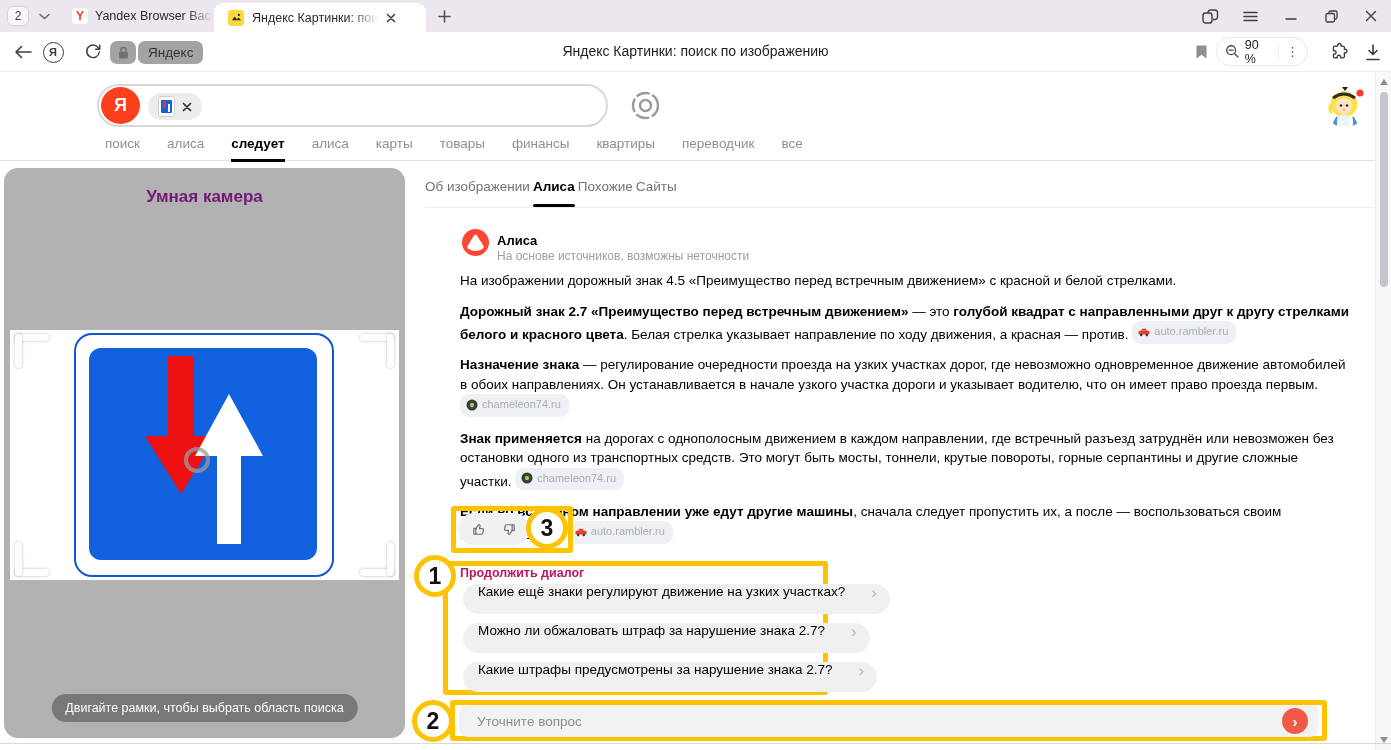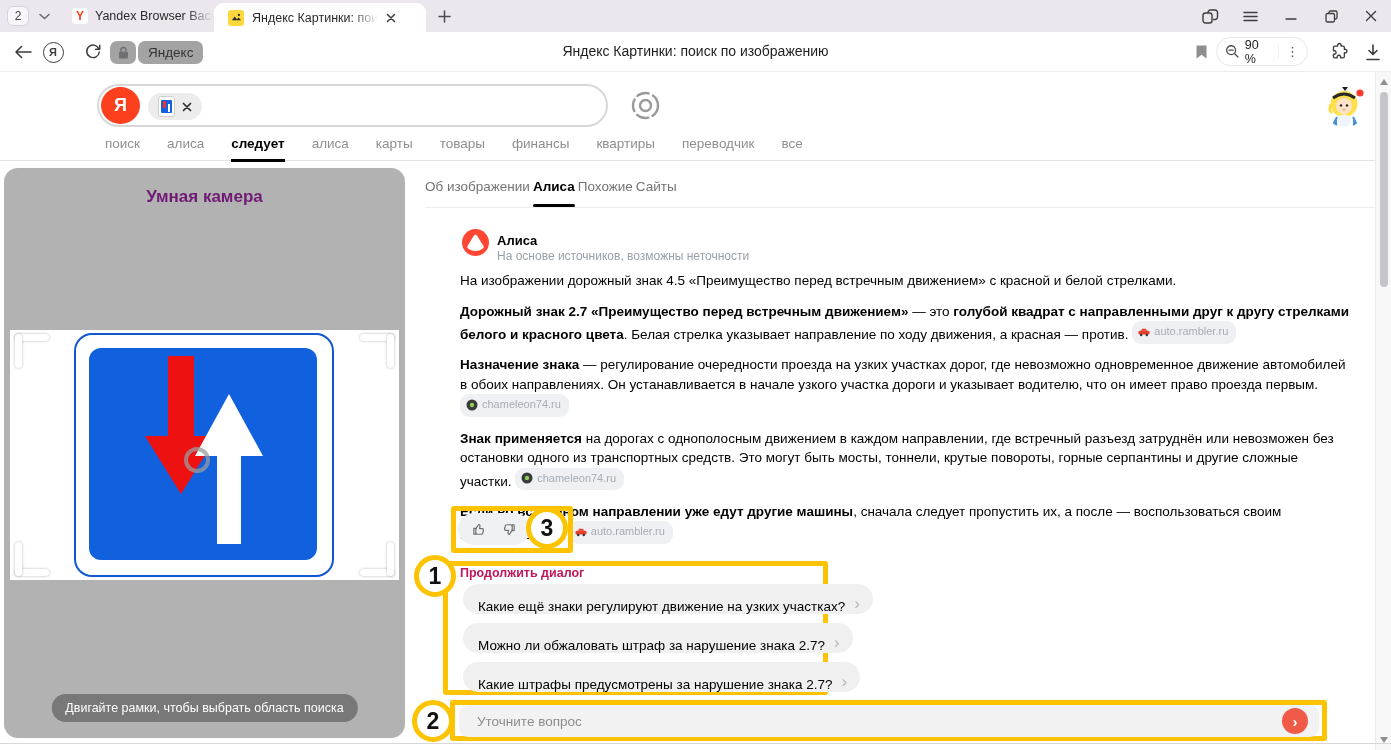--- a/index.html
+++ b/index.html
@@ -100,21 +100,21 @@
   .co-circle { position:absolute; width:42px; height:42px; border-radius:50%; background:#fff; border:5px solid #fdc300;
                display:flex; align-items:center; justify-content:center; font-size:23px; font-weight:bold; color:#111; z-index:5; }
 
   .thumbs-pill { position:absolute; left:458px; top:513px; width:72px; height:32px; background:#f0f1f3; border-radius:16px;
                  display:flex; align-items:center; justify-content:space-evenly; }
   .thumb-btn { display:flex; cursor:pointer; }
   .thumb-down { transform:rotate(180deg); }
 
   .continue-label { position:absolute; left:460px; top:566px; font-size:12.5px; font-weight:bold; color:#be185d; }
   .chips { position:absolute; left:463px; top:584px; display:flex; flex-direction:column; gap:9px; }
-  .chip { height:30px; background:#f0f0f0; border-radius:15px; display:inline-flex; align-items:flex-end; gap:9px;
+  .chip { height:30px; background:#f0f0f0; border-radius:15px; display:inline-flex; align-items:flex-start; gap:26px;
           padding:0 13px 0 15px; font-size:13.5px; color:#000; width:max-content; cursor:pointer; }
   .chip-arrow { color:#b5b5b5; font-size:17px; line-height:1; padding-bottom:2px; }
 
   .ask-input { position:absolute; left:459px; top:705px; width:860px; height:32px; background:#f2f2f2; border:none;
                border-radius:9px; font-size:13.5px; color:#333; padding:0 46px 0 18px; outline:none;
                font-family:"Liberation Sans","DejaVu Sans",sans-serif; }
   .ask-input::placeholder { color:#8d8d8d; opacity:1; }
   .send-btn { position:absolute; left:1282px; top:708px; width:26px; height:26px; border-radius:50%; background:#ef5b47;
               color:#fff; display:flex; align-items:center; justify-content:center; font-size:15px; font-weight:bold; cursor:pointer; }
 

